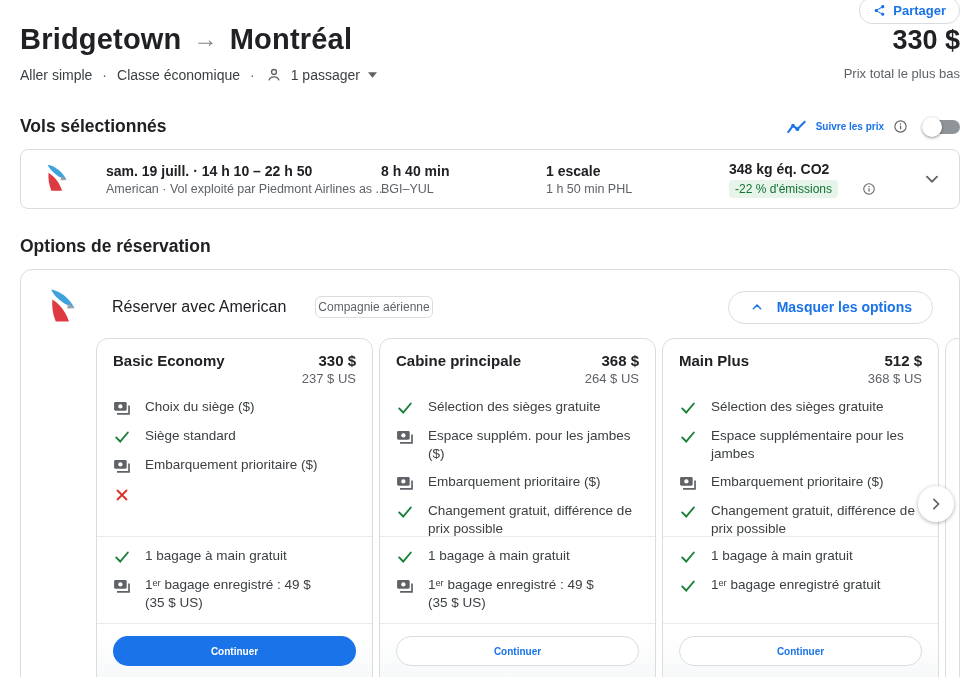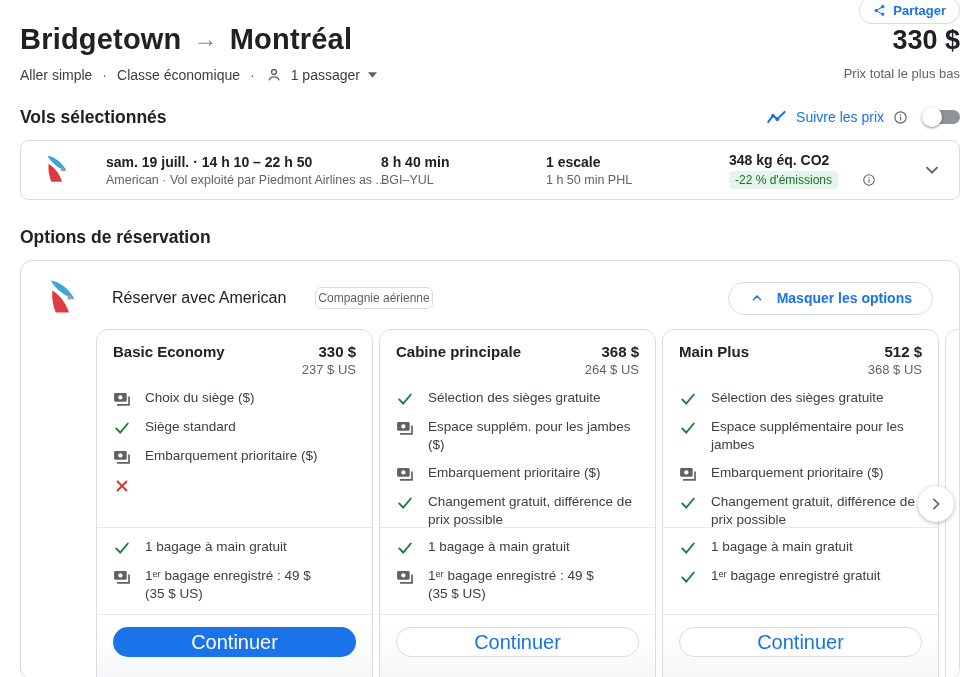--- a/index.html
+++ b/index.html
@@ -15,24 +15,24 @@
   .route-arrow{color:#80868b;font-weight:400;font-size:24px;margin:0 12px;vertical-align:2px}
   .price-block{text-align:right;padding-top:4px}
   .total-price{font-size:27px;font-weight:600;line-height:30px}
   .price-note{margin-top:11px;font-size:13px;color:#5f6368}
   .sub-row{display:flex;align-items:center;gap:10px;margin-top:9px;font-size:14px;color:#3c4043}
   .dot{color:#5f6368}
   .pax-ctl{display:flex;align-items:center;gap:8px;cursor:pointer}
   .icon{display:inline-flex;align-items:center;justify-content:center}
 
   
-  .section-row{display:flex;justify-content:space-between;align-items:flex-start;margin-top:23px}
+  .section-row{display:flex;justify-content:space-between;align-items:center;margin-top:32px}
   .section-title{font-size:17.5px;font-weight:600}
   .track-ctl{display:flex;align-items:center;gap:9px}
-  .track-label{color:#1a73e8;font-size:14px;font-weight:400}
+  .track-label{color:#1a73e8;font-size:10px;font-weight:700}
   .toggle{position:relative;width:38px;height:20px;margin-left:5px;cursor:pointer}
   .toggle .track{position:absolute;right:0;top:3px;width:33px;height:14px;border-radius:7px;background:#8f9499}
   .toggle .knob{position:absolute;left:0;top:0;width:20px;height:20px;border-radius:50%;background:#fff;
     box-shadow:0 1px 3px rgba(0,0,0,.45)}
 
   .flight-card{margin-top:12px;height:60px;border:1px solid #dadce0;border-radius:8px;background:#fff;
     display:flex;align-items:center;padding:0 16px 0 20px;box-sizing:border-box;cursor:pointer}
   .fc-col{display:flex;flex-direction:column;justify-content:space-between}
   .fc-l1{font-size:14px;font-weight:600;color:#202124;white-space:nowrap}
   .fc-l2{font-size:12.5px;color:#5f6368;margin-top:3px;white-space:nowrap}
@@ -65,21 +65,21 @@
   .fare-price-us{text-align:right;font-size:13px;color:#5f6368;margin-top:2px;height:15px}
   .fare-features{height:144px;padding:6px 16px 0;box-sizing:border-box;overflow:hidden}
   .fare-divider{border-top:1px solid #e8eaed}
   .fare-baggage{height:86px;padding:10px 16px 0;box-sizing:border-box;overflow:hidden}
   .feat-row{display:flex;gap:14px;margin-bottom:10px}
   .feat-icon{flex-shrink:0;width:18px;height:18px;margin-top:1px}
   .feat-text{font-size:13.5px;line-height:18px;color:#3c4043}
   .fare-baggage .feat-text{max-width:186px}
   .fare-cta{padding:12px 16px 14px}
   .cta-btn{display:block;width:100%;height:30px;border-radius:15px;font-family:"Liberation Sans",sans-serif;
-    font-size:20px;font-weight:400;cursor:pointer}
+    font-size:10px;font-weight:700;cursor:pointer}
   .cta-btn.primary{background:#1a73e8;border:none;color:#fff}
   .cta-btn.secondary{background:#fff;border:1px solid #dadce0;color:#1a73e8}
   .ghost-card{background:#fff}
 
   .next-btn{position:absolute;right:26px;top:486px;width:36px;height:36px;border-radius:50%;background:#fff;
     border:none;box-shadow:0 1px 4px rgba(0,0,0,.3);display:flex;align-items:center;justify-content:center;
     cursor:pointer;z-index:5}
 </style>
 </head>
 <body>

